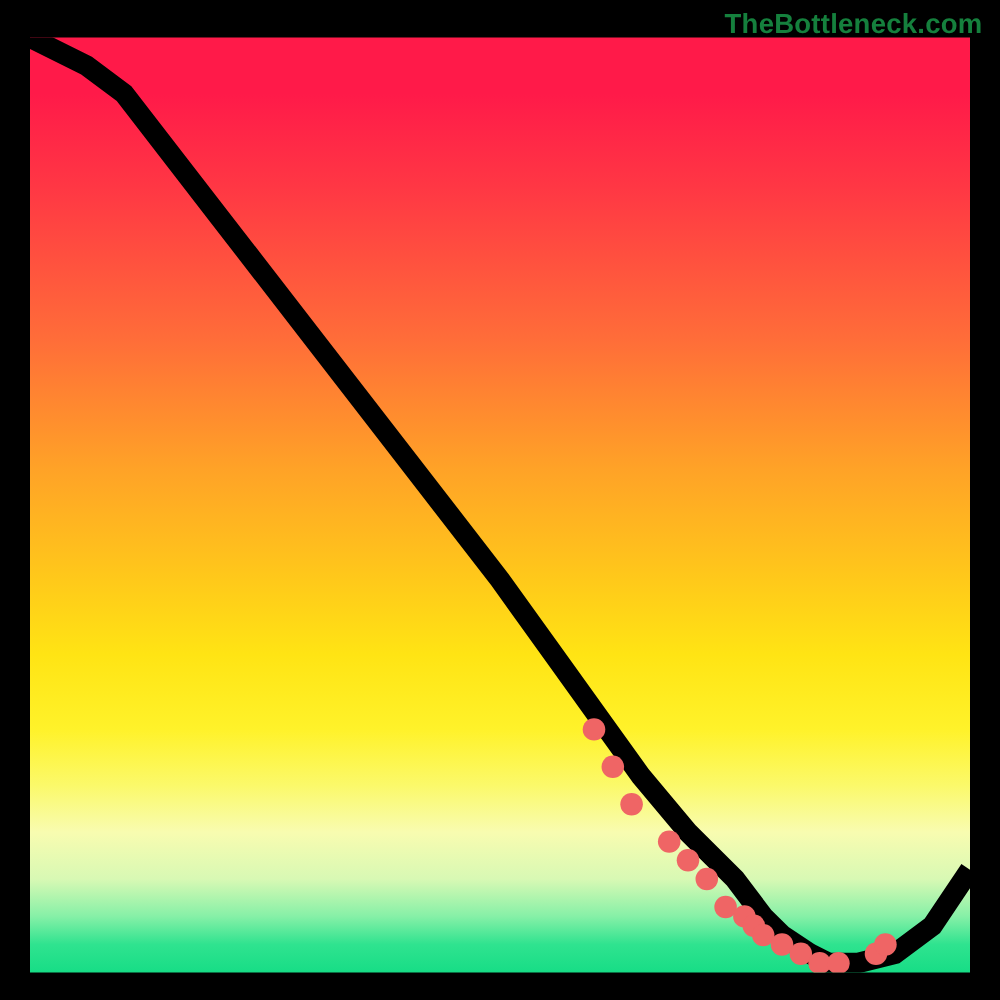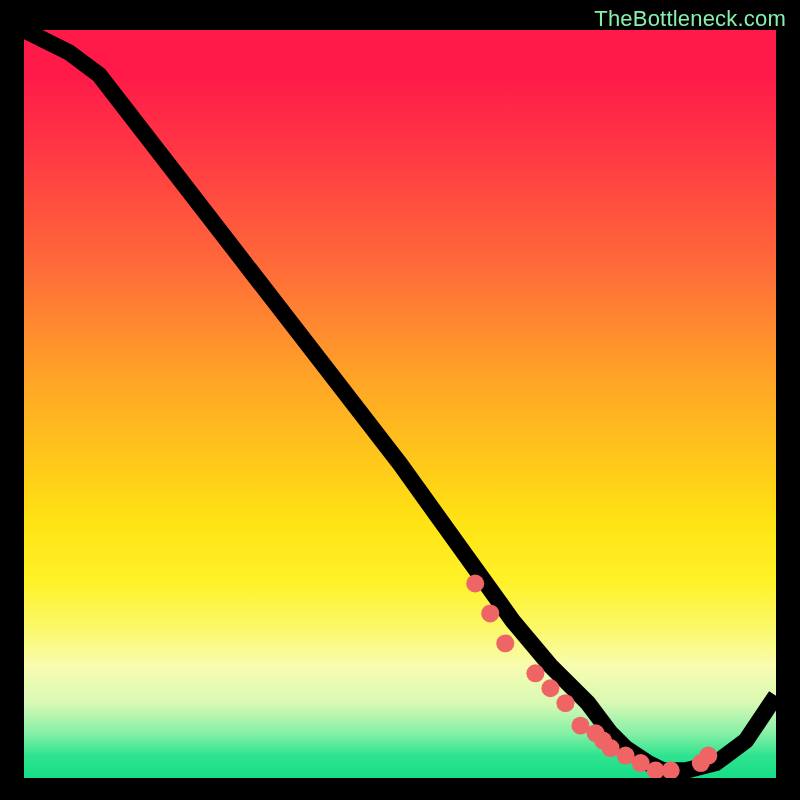--- a/index.html
+++ b/index.html
@@ -14,23 +14,23 @@
   .frame {
     position: relative;
     width: 800px;
     height: 800px;
     background: #000;
   }
   .watermark {
     position: absolute;
     top: 6px;
     right: 14px;
-    color: #86efac;
+    color: #15803d;
     font-size: 22px;
-    font-weight: 400;
+    font-weight: 700;
     letter-spacing: 0.2px;
     z-index: 5;
   }
   .plot-wrap {
     position: absolute;
     left: 24px;
     top: 30px;
     width: 752px;
     height: 748px;
     background: #000;

